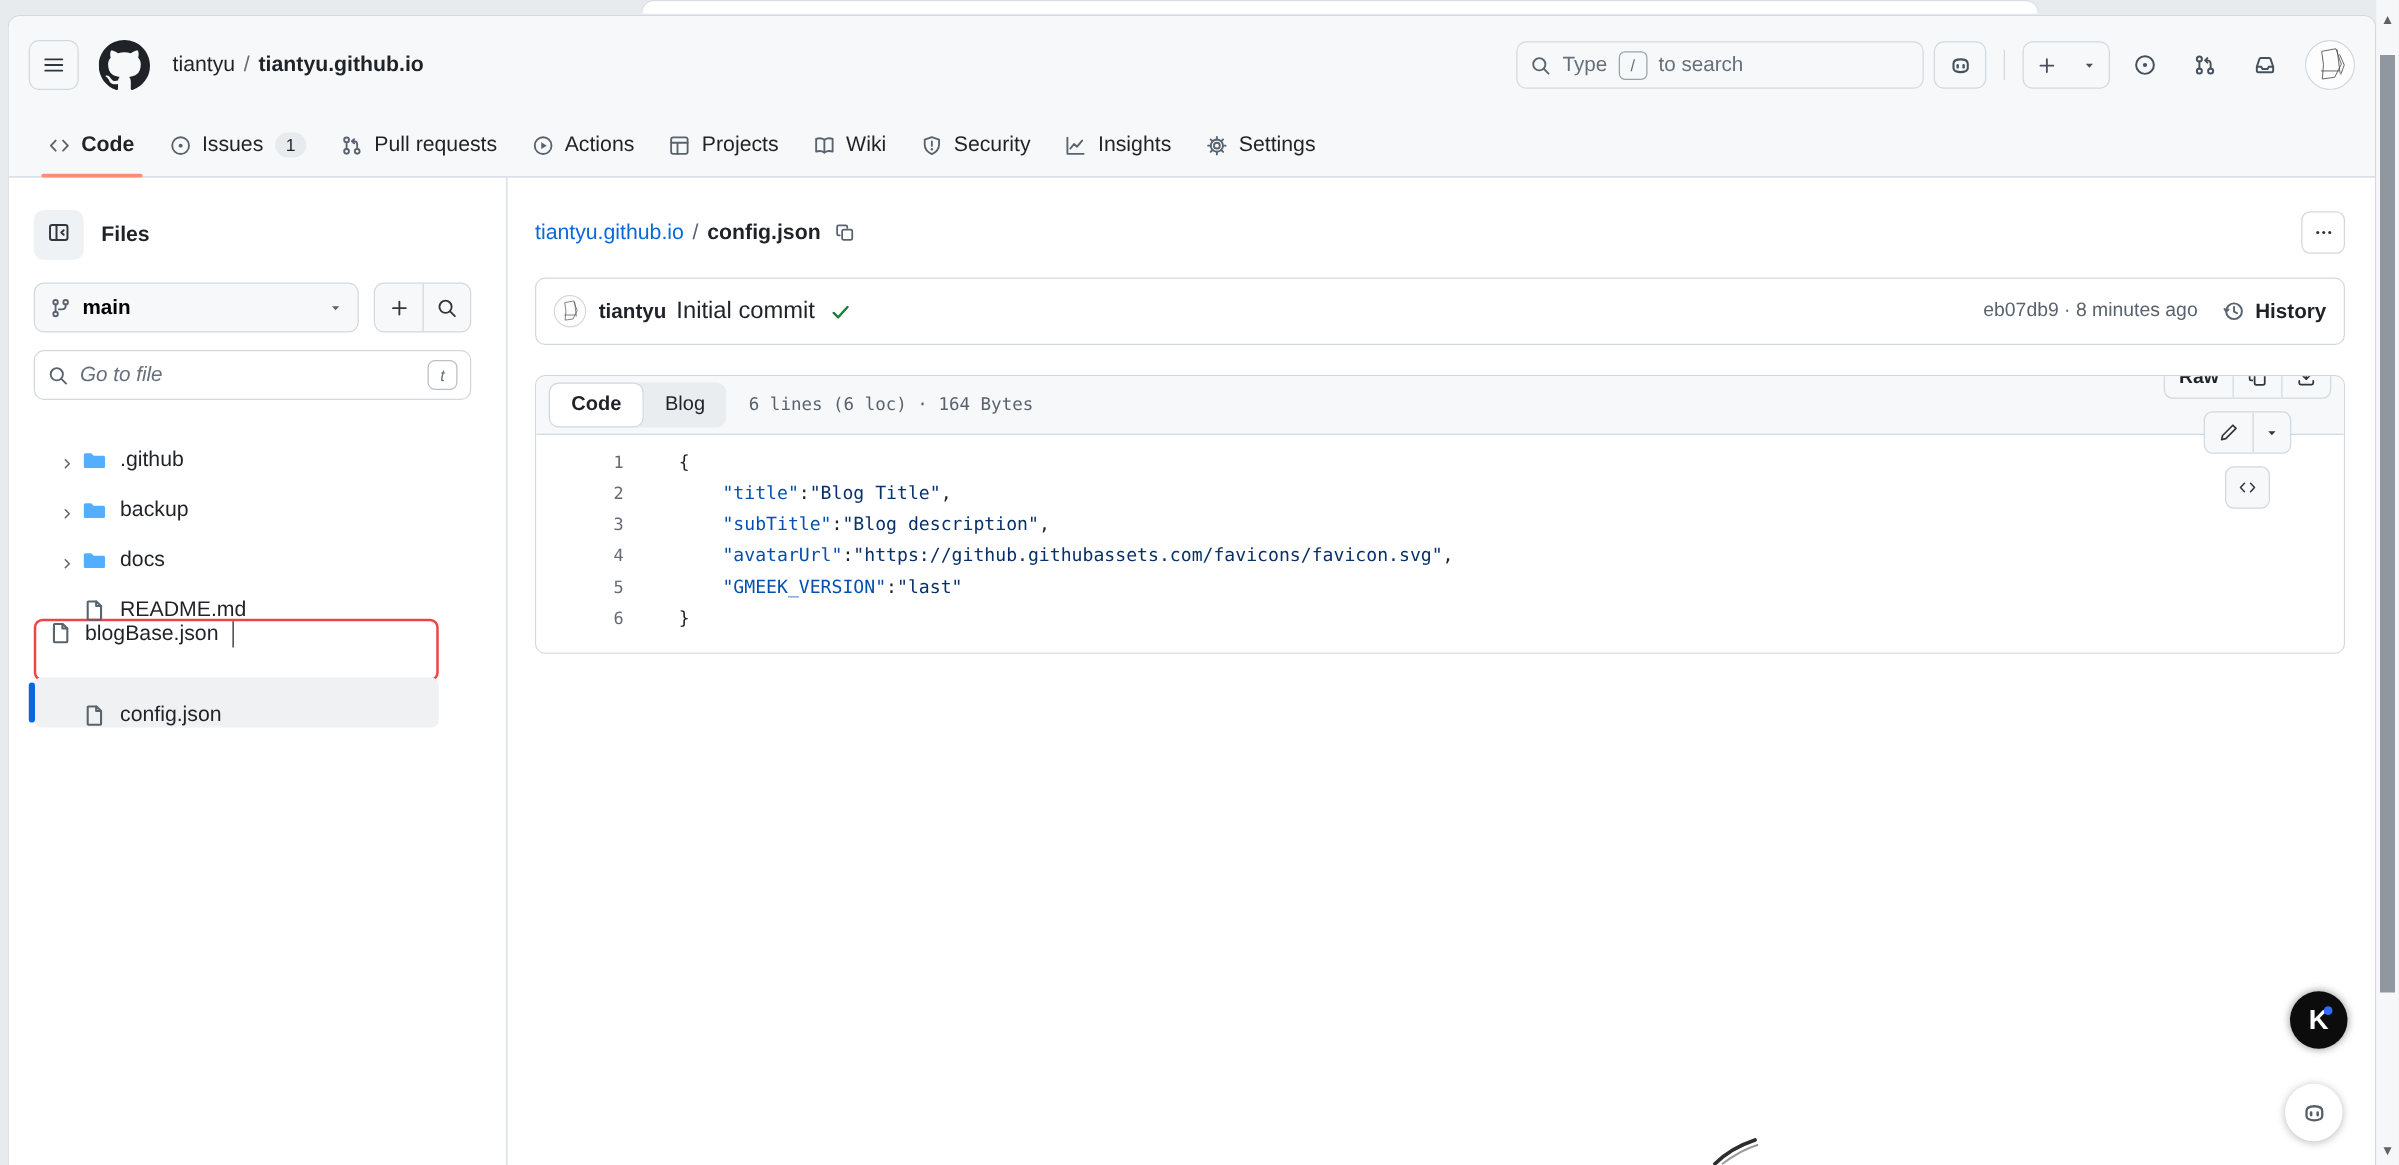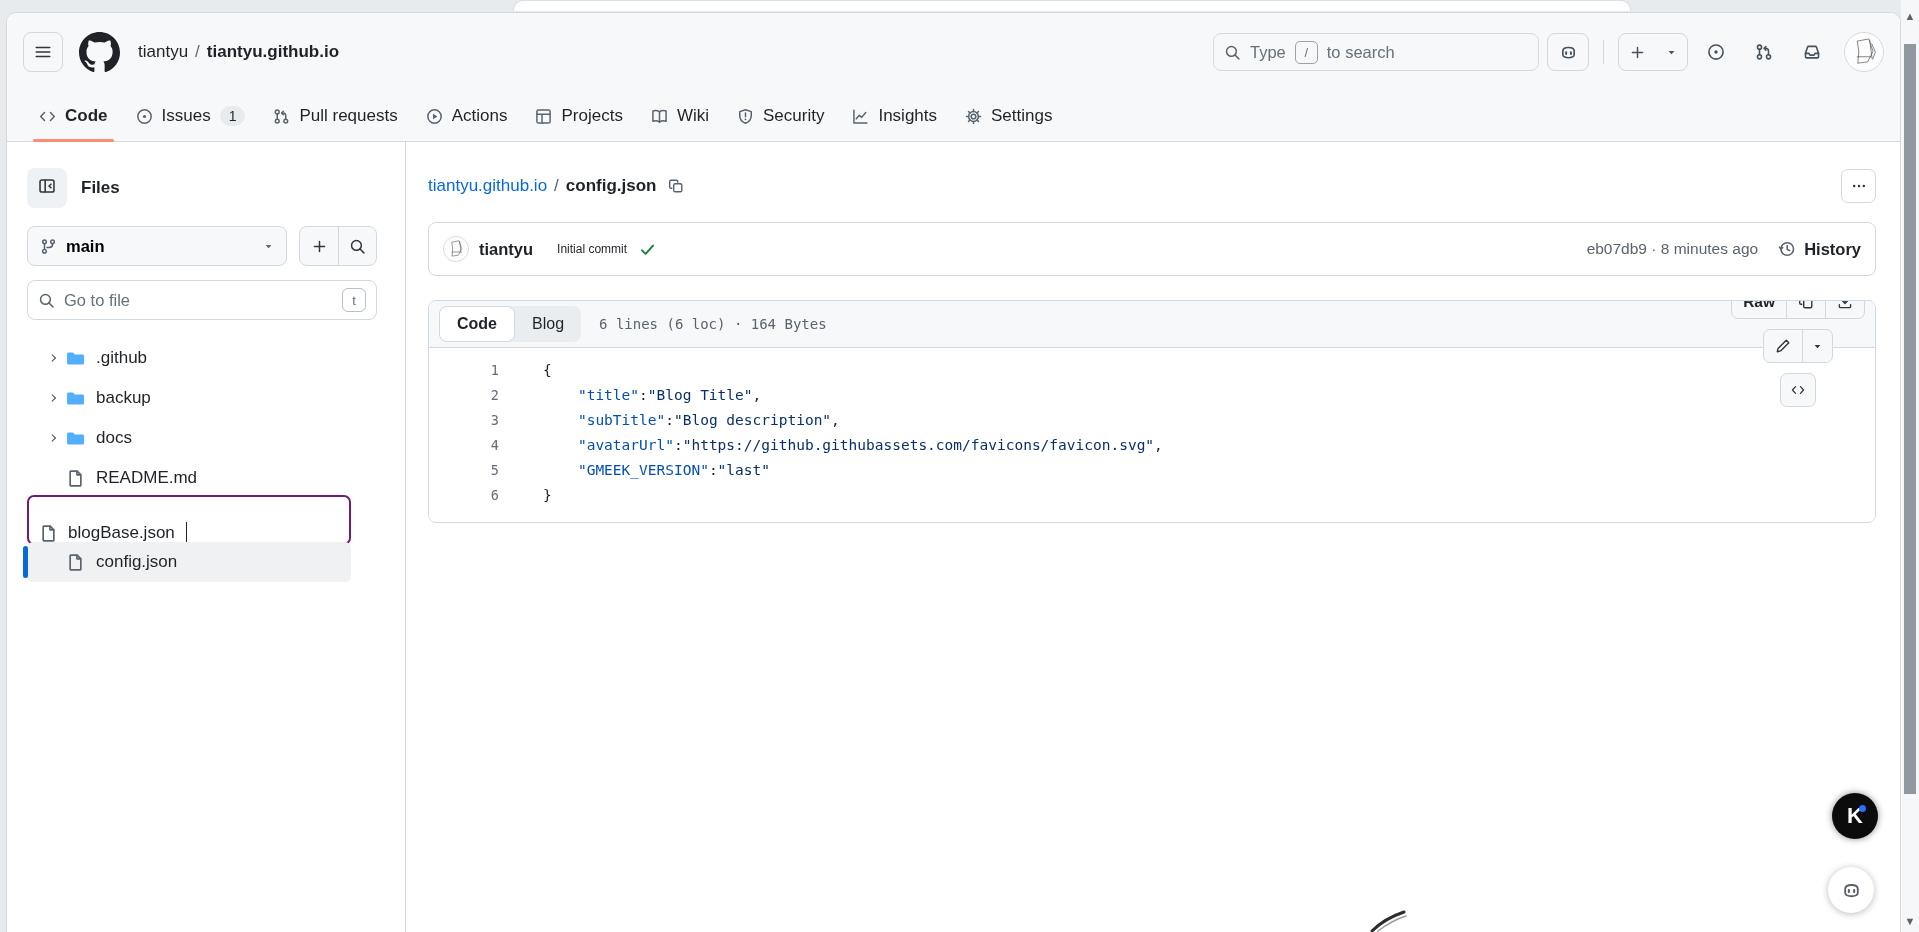--- a/index.html
+++ b/index.html
@@ -74,58 +74,58 @@
   .branch-row { margin-top:18px; display:flex; gap:12px; }
   .branch-btn { flex:1; height:40px; border:1px solid #d1d9e0; border-radius:8px; background:#f6f8fa;
     display:flex; align-items:center; padding:0 12px; gap:9px; cursor:pointer; }
   .branch-btn .ico { font-size:17px; color:#59636e; }
   .branch-btn .bname { font-weight:bold; font-size:16.5px; }
   .branch-btn .caret { margin-left:auto; font-size:11px; color:#59636e; }
   .splitgroup { height:40px; border:1px solid #d1d9e0; border-radius:8px; background:#f6f8fa; display:flex; align-items:stretch; }
   .splitgroup .cell { width:38px; display:flex; align-items:center; justify-content:center; font-size:17px; color:#30363d; cursor:pointer; }
   .splitgroup .cell + .cell { border-left:1px solid #d1d9e0; }
   .goto-row { margin-top:14px; height:40px; border:1px solid #d1d9e0; border-radius:8px; background:#fff;
-    display:flex; align-items:center; padding:0 10px; gap:9px; color:#65707b; font-size:16.5px; }
+    display:flex; align-items:center; padding:0 10px; gap:9px; color:#65707b; font-size:16.5px;font-style:italic; }
   .goto-row .ico { font-size:17px; color:#59636e; }
   .goto-key { margin-left:auto; width:24px; height:24px; border:1px solid #b9c0c7; border-radius:6px; font-size:13px;
     display:flex; align-items:center; justify-content:center; color:#65707b; }
 
   .tree { margin-top:18px; }
-  .trow { position:relative; height:40px; display:flex; align-items:center; padding-left:16px; margin-right:26px;
+  .trow { position:relative; height:40px; display:flex; align-items:flex-end; padding-left:16px; margin-right:26px;
     border-radius:6px; cursor:pointer; }
   .trow .chev { width:22px; font-size:14px; color:#59636e; }
   .trow .spacer-ind { width:22px; }
   .trow .fico { width:20px; font-size:19px; color:#59636e; margin-right:11px; display:flex; }
   .trow .fico.folder svg { fill:#54aeff; stroke:none; }
   .trow .treelabel { font-size:17px; color:#1f2328; }
   .trow.selected { background:#eff1f3; }
   .trow.selected .accentbar { position:absolute; left:-4px; top:4px; bottom:4px; width:5px; border-radius:3px; background:#0969da; }
   .erow { height:44px; display:flex; align-items:center; margin-right:26px; }
-  .editbox { flex:1; height:50px; border:2px solid #701a75; border-radius:7px; background:#fff;
-    display:flex; align-items:flex-end; padding:0 10px; gap:10px; }
+  .editbox { flex:1; height:50px; border:2px solid #ef4444; border-radius:7px; background:#fff;
+    display:flex; align-items:flex-start; padding:0 10px; gap:10px; }
   .editbox .fico { font-size:19px; color:#59636e; display:flex; }
   .editbox .etext { font-size:17px; }
   .editbox .caretbar { width:1.5px; height:21px; background:#1f2328; margin-left:1px; }
 
   
   .mainpane { flex:1; padding:26px 24px 0 22px; min-width:0; }
   .bc-row { display:flex; align-items:center; gap:7px; height:36px; }
   .bc-repo { color:#0969da; text-decoration:none; font-size:17px; cursor:pointer; }
   .bc-sep { color:#59636e; }
   .bc-file { font-weight:bold; font-size:17px; }
   .bc-copy { font-size:16px; color:#59636e; margin-left:4px; cursor:pointer; }
   .kebab-btn { margin-left:auto; width:35px; height:34px; border:1px solid #d1d9e0; border-radius:7px; background:#fff; cursor:pointer;
     display:flex; align-items:center; justify-content:center; color:#30363d; font-size:16px; }
   .kebab-btn svg circle { fill:currentColor; }
 
   .commitbox { margin-top:18px; height:54px; border:1px solid #d1d9e0; border-radius:8px;
     display:flex; align-items:center; padding:0 14px; }
   .c-avatar { width:26px; height:26px; border-radius:50%; border:1px solid #d1d9e0; overflow:hidden; background:#fff; flex:none; }
   .c-author { font-weight:bold; margin-left:10px; font-size:16.5px; }
-  .c-msg { margin-left:24px; font-size:12px; color:#1f2328; }
+  .c-msg { margin-left:8px; font-size:19px; color:#1f2328; }
   .c-check { margin-left:12px; font-size:17px; color:#1a7f37; }
   .c-check svg { stroke-width:1.8; }
   .c-meta { margin-left:auto; color:#59636e; font-size:15.5px; }
   .history-btn { display:flex; align-items:center; gap:8px; margin-left:20px; background:none; border:none; cursor:pointer; }
   .history-btn .ico { font-size:18px; color:#59636e; }
   .history-btn .hlabel { font-size:16.5px; font-weight:bold; color:#1f2328; }
 
   .codebox { margin-top:24px; border:1px solid #d1d9e0; border-radius:8px; overflow:hidden; }
   .codehdr { height:47px; background:#f6f8fa; border-bottom:1px solid #d1d9e0; display:flex; align-items:center; padding:0 10px; }
   .seg { display:flex; background:#e9edf0; border-radius:8px; align-items:center; }

